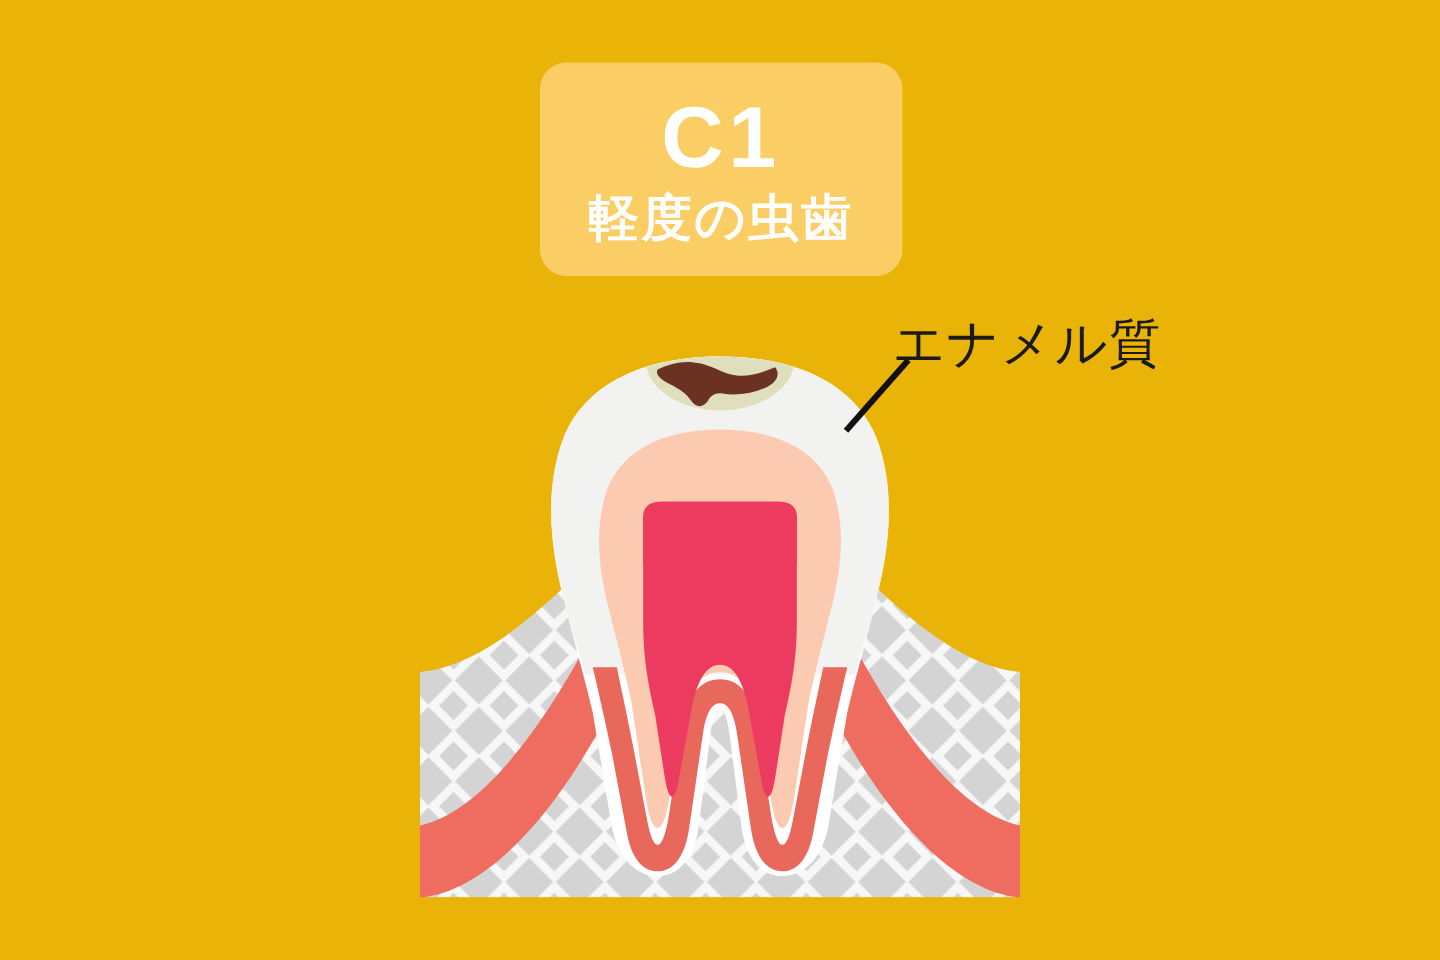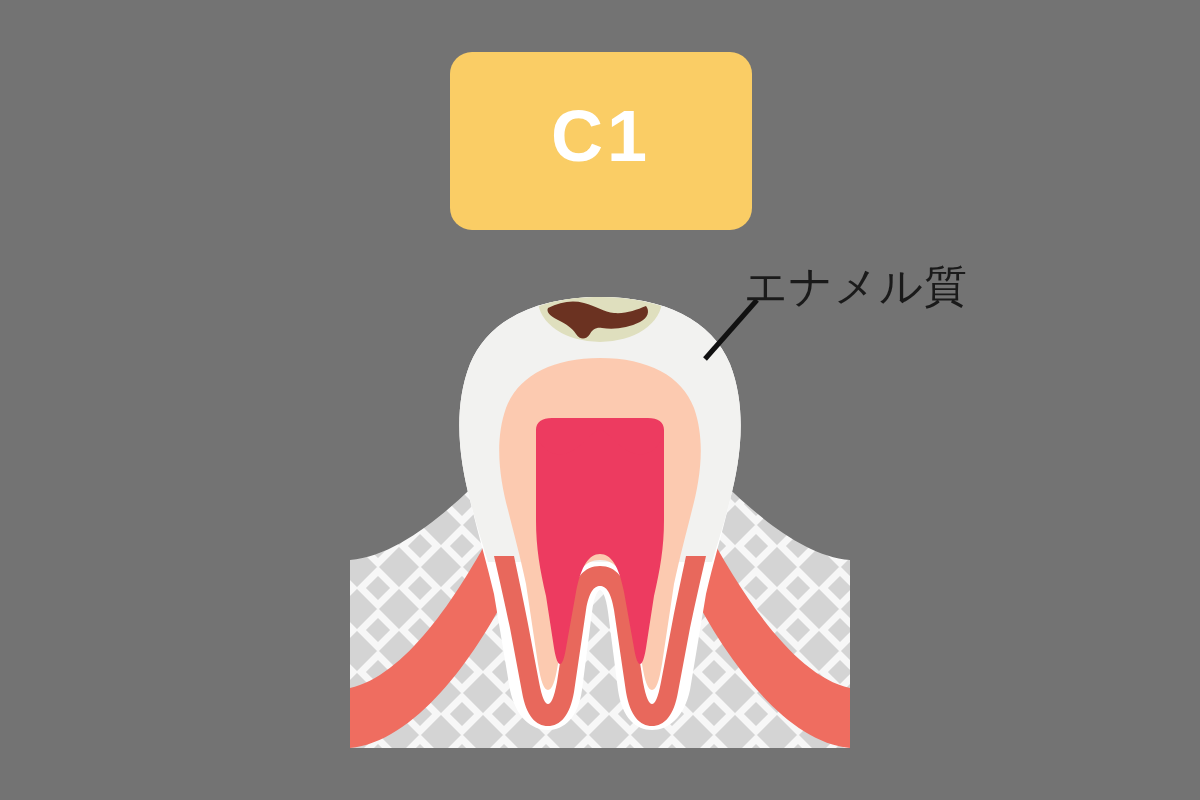--- a/index.html
+++ b/index.html
@@ -11,21 +11,21 @@
   body {
     width: 1200px;
     height: 800px;
     overflow: hidden;
     font-family: "Liberation Sans", "DejaVu Sans", sans-serif;
   }
   #stage {
     position: relative;
     width: 1200px;
     height: 800px;
-    background: #737373;
+    background: #eab308;
   }
 
   
   #stage-badge {
     position: absolute;
     left: 450px;
     top: 52px;
     width: 302px;
     height: 178px;
     background: #fac css;
@@ -257,17 +257,18 @@
                C 550 316 546 312 548 308 Z" fill="#6b3221"></path>
     </g>
 
     <g>
       <line x1="705" y1="359" x2="757" y2="300" stroke="#111111" stroke-width="5" stroke-linecap="butt"></line>
     </g>
   </svg>
 
   <div id="stage-badge" style="background: rgb(250, 205, 101);">
     <div id="stage-badge-code" style="color: rgb(255, 255, 255);">C1</div>
+    <div id="stage-badge-desc" style="color: rgb(255, 255, 255);">軽度の虫歯</div>
   </div>
 
   <div id="callout-label" style="color: rgb(26, 26, 26);">エナメル質</div>
 
 </div>
 
 </body></html>

